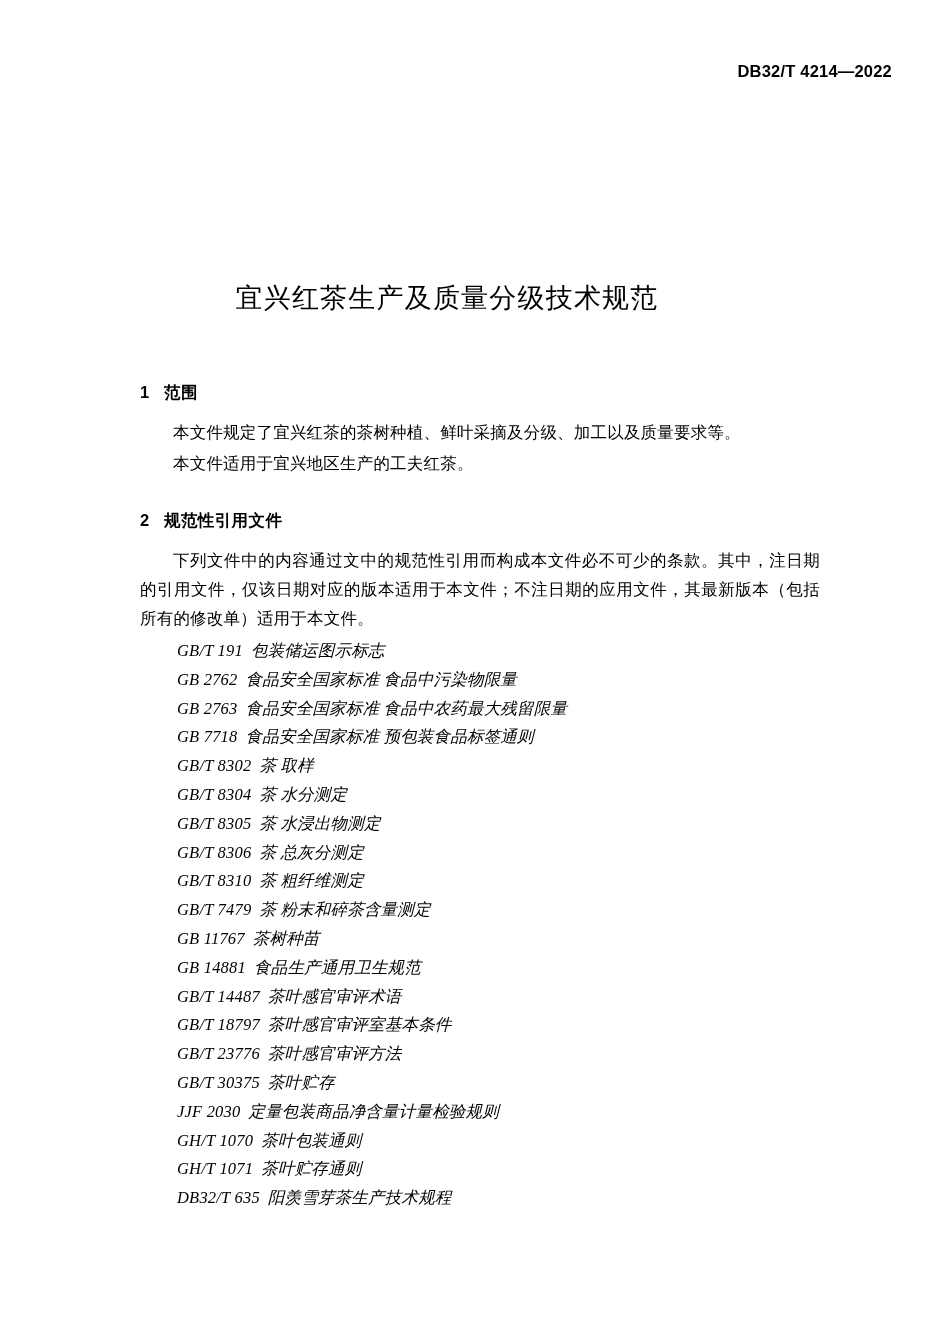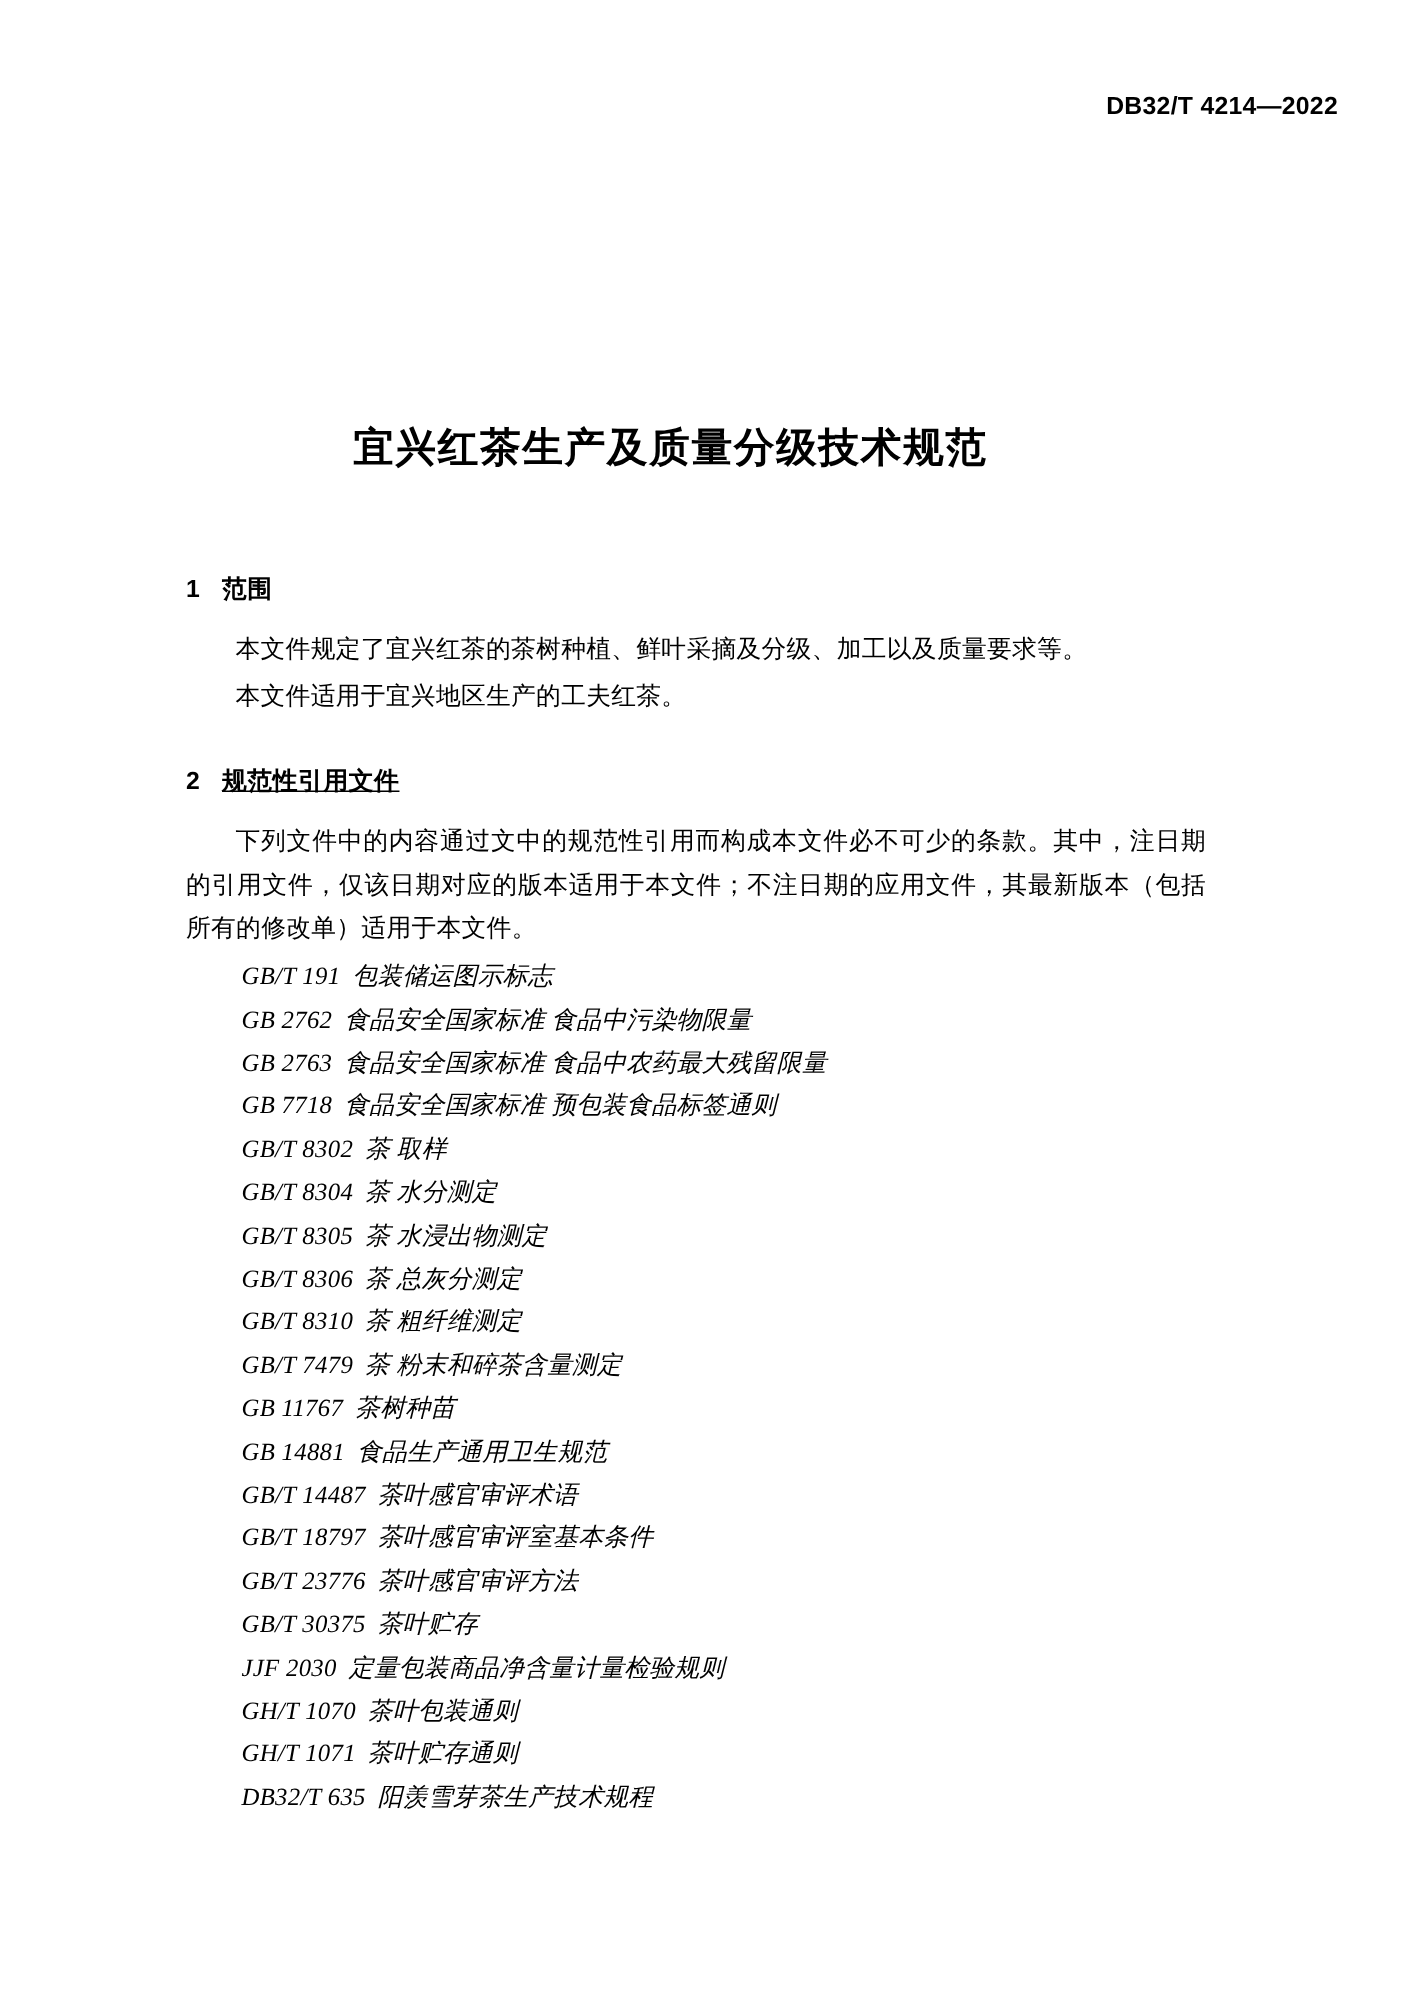--- a/index.html
+++ b/index.html
@@ -37,30 +37,30 @@
   }
 
   
   .doc-title {
     position: absolute;
     top: 280px;
     left: 0;
     width: 894px;
     text-align: center;
     font-family: "Liberation Sans", "DejaVu Sans", sans-serif;
-    font-weight: bold;
+    font-weight: normal;
     font-size: 27px;
     letter-spacing: 1.2px;
   }
 
   
   .content {
     position: absolute;
     top: 382px;
-    left: 124px;
+    left: 140px;
     width: 680px;
   }
 
   .clause-head {
     font-family: "Liberation Sans", "DejaVu Sans", sans-serif;
     font-weight: bold;
     font-size: 16.5px;
     margin: 0 0 14px 0;
     letter-spacing: 0.4px;
   }
@@ -78,21 +78,20 @@
   }
   .para.indent {
     text-indent: 2em;
   }
 
   .gap-after {
     margin-bottom: 32px;
   }
   .gap-before {
     margin-top: 20px;
-    text-decoration: underline;
   }
 
   .ref-list {
     list-style: none;
     margin: 4px 0 0 0;
     padding: 0;
   }
   .ref-list li {
     font-size: 16.5px;
     line-height: 28.8px;

